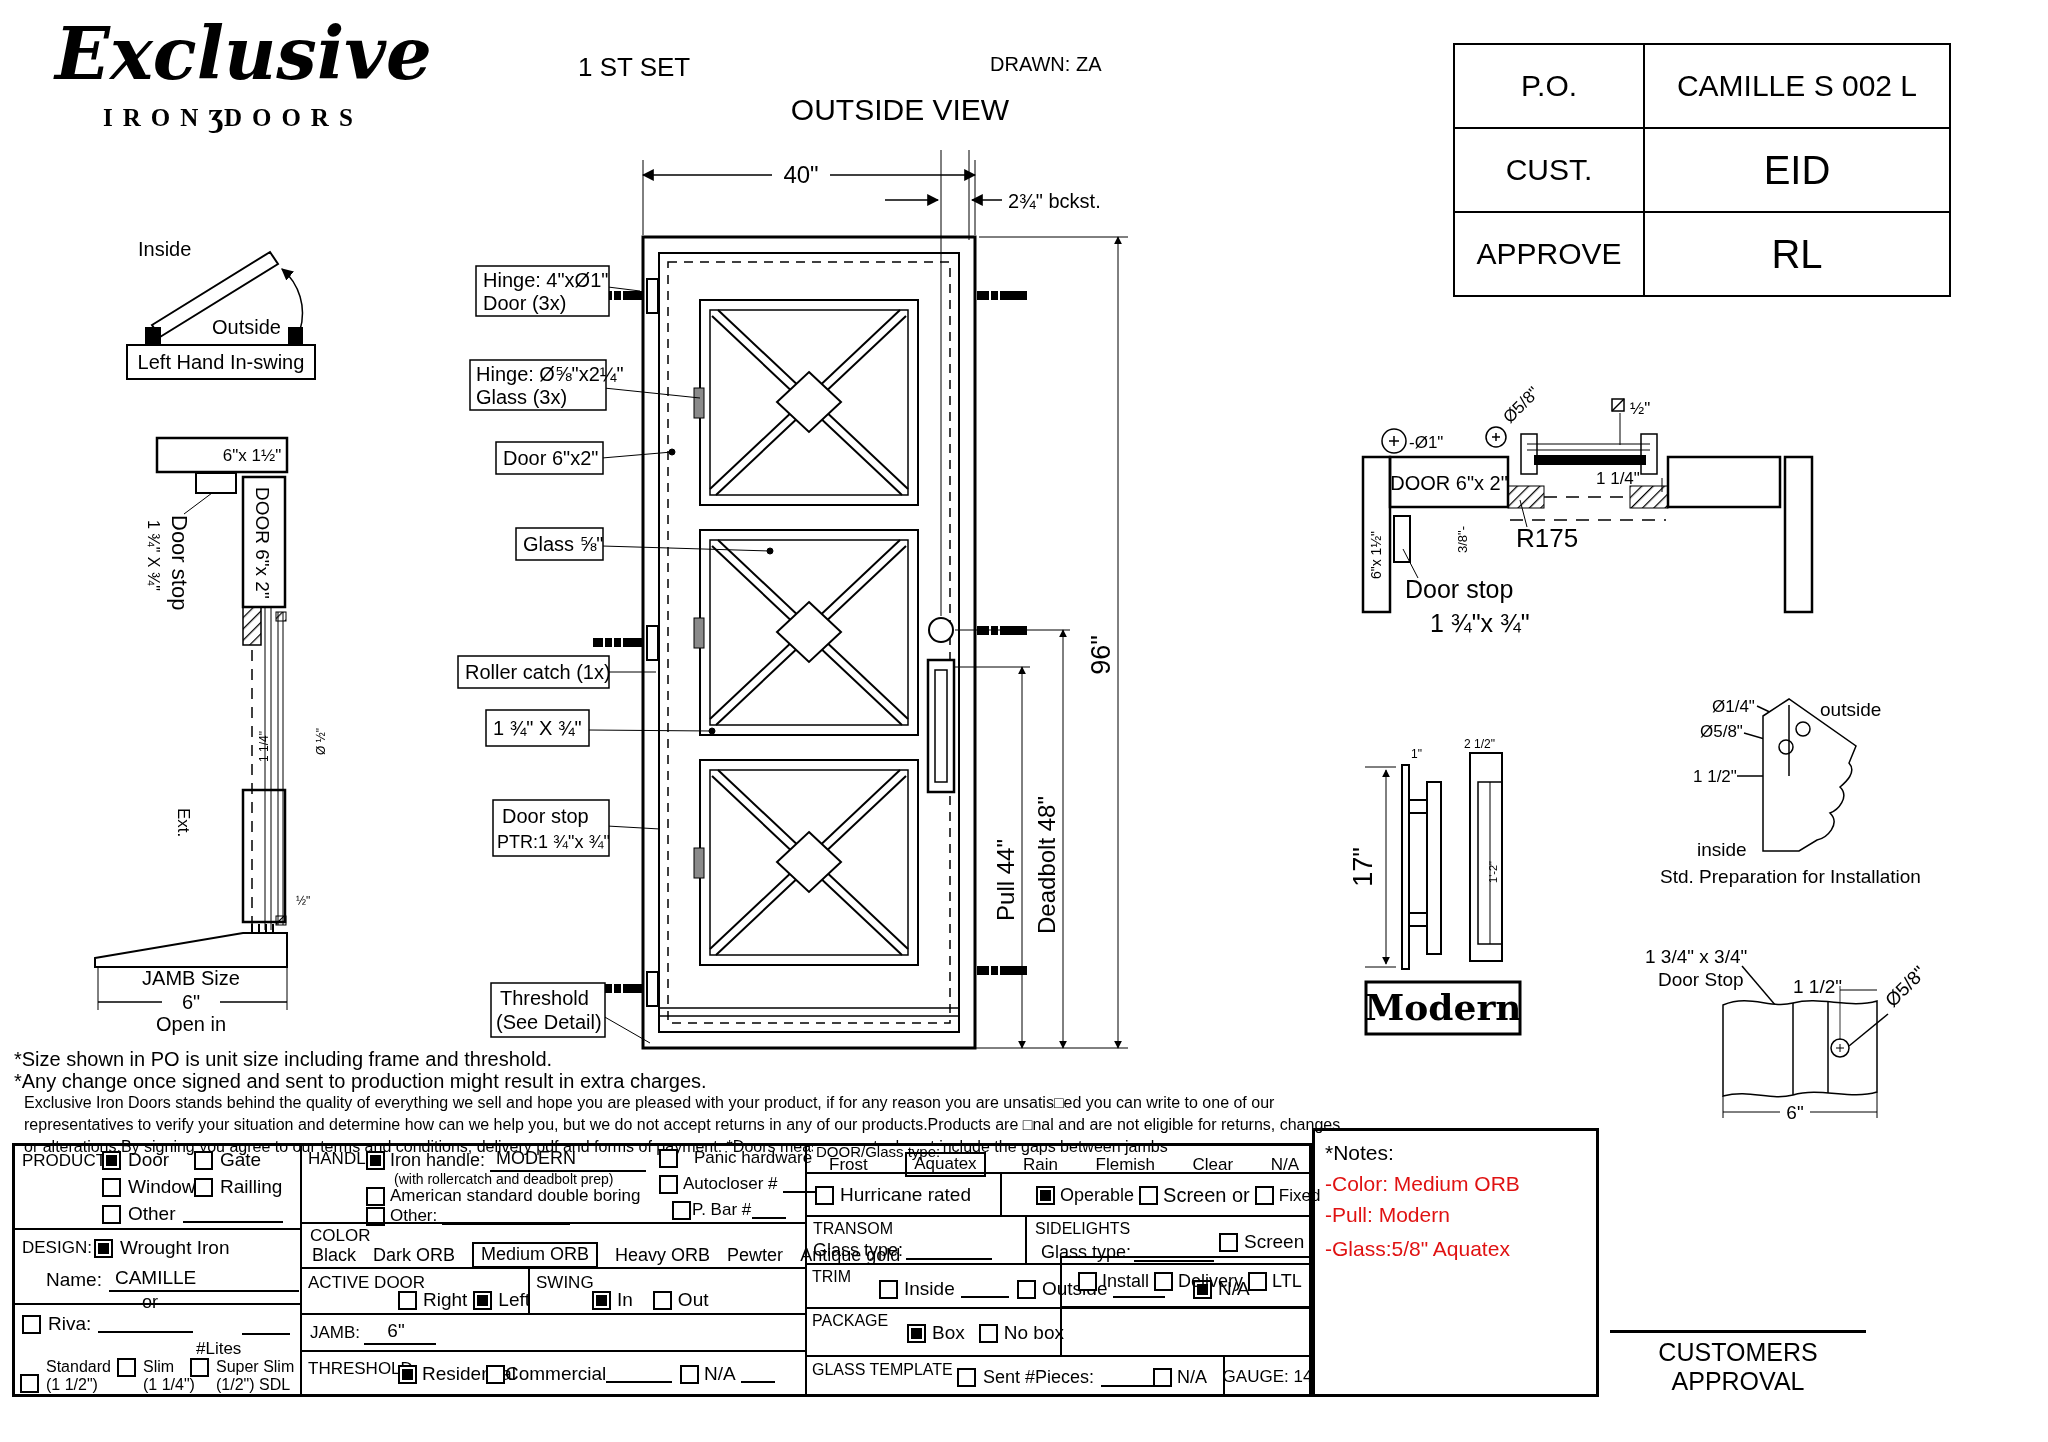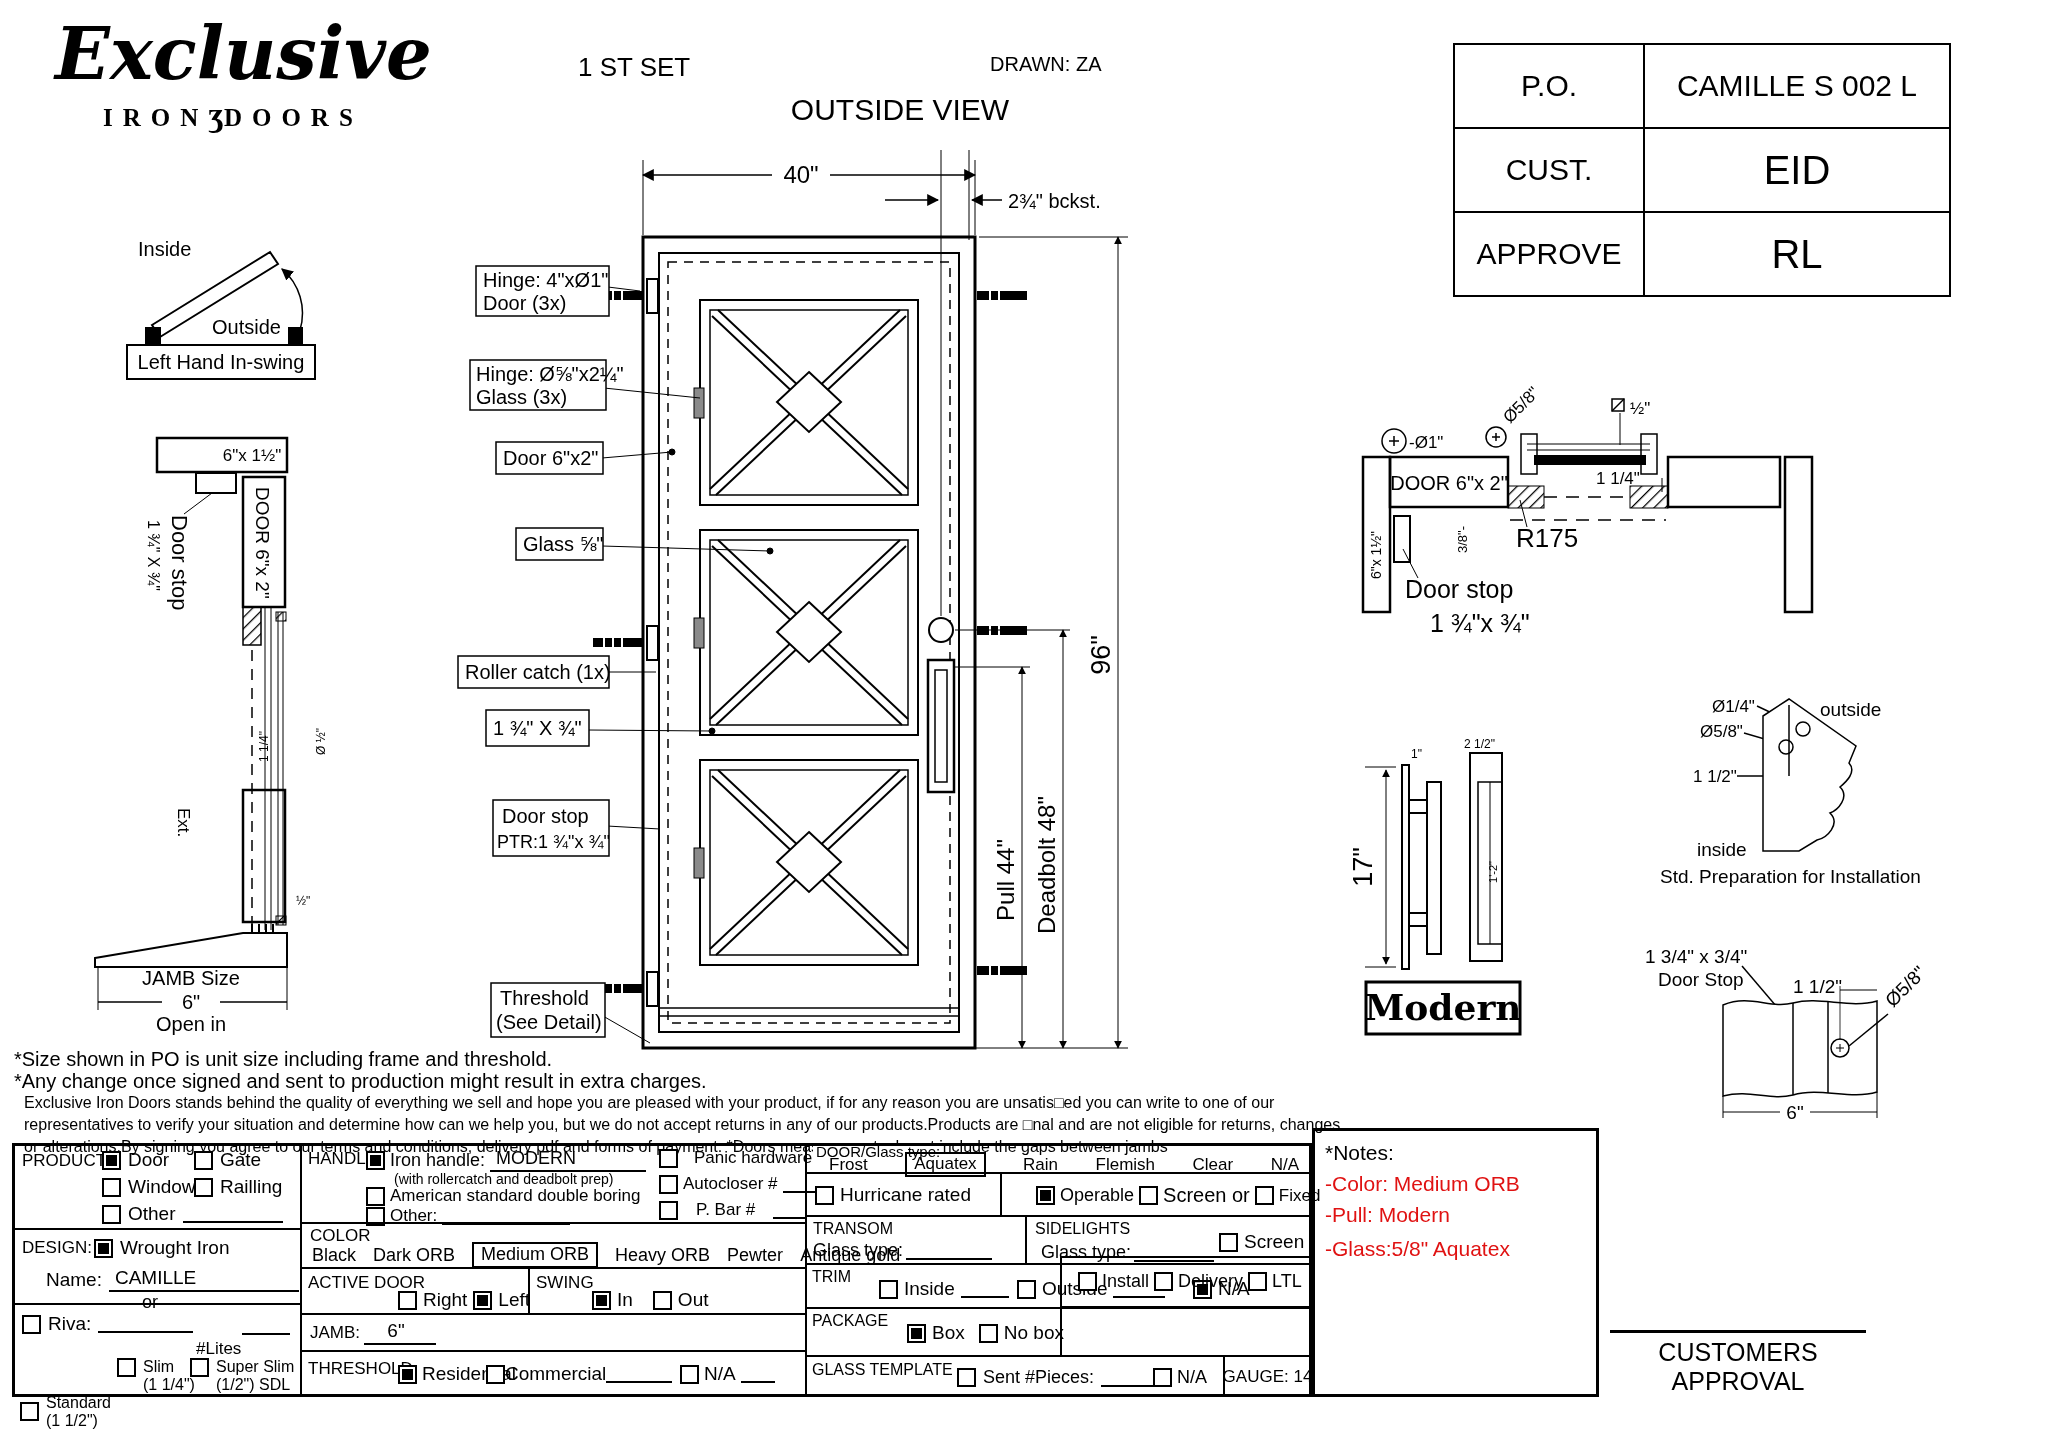--- a/index.html
+++ b/index.html
@@ -411,21 +411,21 @@
   <div class="abs" style="left:120px;top:62px;background:#fff;padding:0 8px;font-size:18px;">or</div>
 </div>
 <div class="cell" style="left:12px;top:1303px;width:290px;height:94px;">
   <div class="hrow" style="left:8px;top:8px;text-align:right;">
         <span class="cb"></span>
         <span class="fopt">Riva:</span>
         <span class="blank" style="width:95px;"></span>
       </div>
   <span class="blank abs" style="left:228px;top:12px;width:48px;"></span>
   <span class="ftitle abs" style="left:182px;top:34px;">#Lites</span>
-  <div class="hrow" style="left:6px;top:53px;align-items:center;margin-top:36px;">
+  <div class="hrow" style="left:6px;top:53px;align-items:flex-end;">
         <span class="cb"></span>
         <span style="font-size:16px;line-height:1.1;"><span>Standard</span><br><span>(1 1/2")</span></span>
       </div>
   <div class="hrow" style="left:103px;top:53px;align-items:flex-start;">
         <span class="cb"></span>
         <span style="font-size:16px;line-height:1.1;"><span>Slim</span><br><span>(1 1/4")</span></span>
       </div>
   <div class="hrow" style="left:176px;top:53px;align-items:flex-start;">
         <span class="cb"></span>
         <span style="font-size:16px;line-height:1.1;"><span>Super Slim</span><br><span>(1/2") SDL</span></span>
@@ -451,21 +451,21 @@
       </div>
   <div class="hrow" style="left:357px;top:3px;gap:16px;">
         <span class="cb"></span>
         <span style="font-size:17px;">Panic hardware</span>
       </div>
   <div class="hrow" style="left:357px;top:29px;gap:5px;">
         <span class="cb"></span>
         <span style="font-size:17px;">Autocloser #</span>
         <span class="blank" style="width:34px;"></span>
       </div>
-  <div class="hrow" style="left:357px;top:55px;gap:18px;justify-content:center;">
+  <div class="hrow" style="left:370px;top:55px;gap:1px;justify-content:center;">
         <span class="cb"></span>
         <span style="font-size:17px;">P. Bar #</span>
         <span class="blank" style="width:34px;"></span>
       </div>
 </div>
 <div class="cell" style="left:300px;top:1222px;width:507px;height:47px;">
   <span class="ftitle abs" style="left:8px;top:2px;">COLOR</span>
   <div class="hrow" style="left:10px;top:18px;gap:17px;font-size:18px;">
     <span>Black</span>
     <span>Dark ORB</span>

